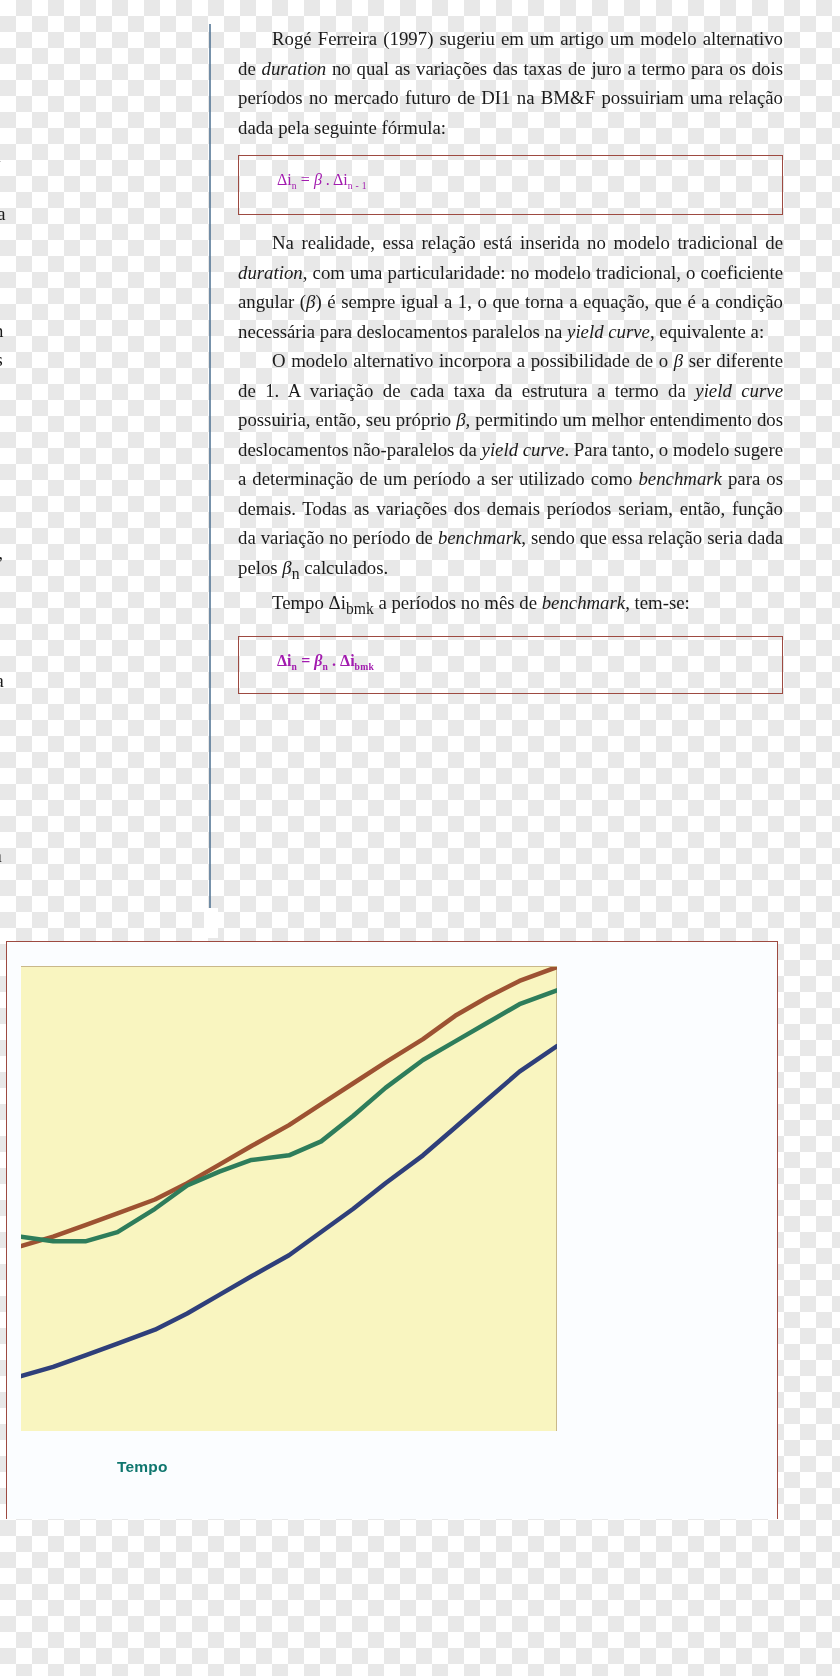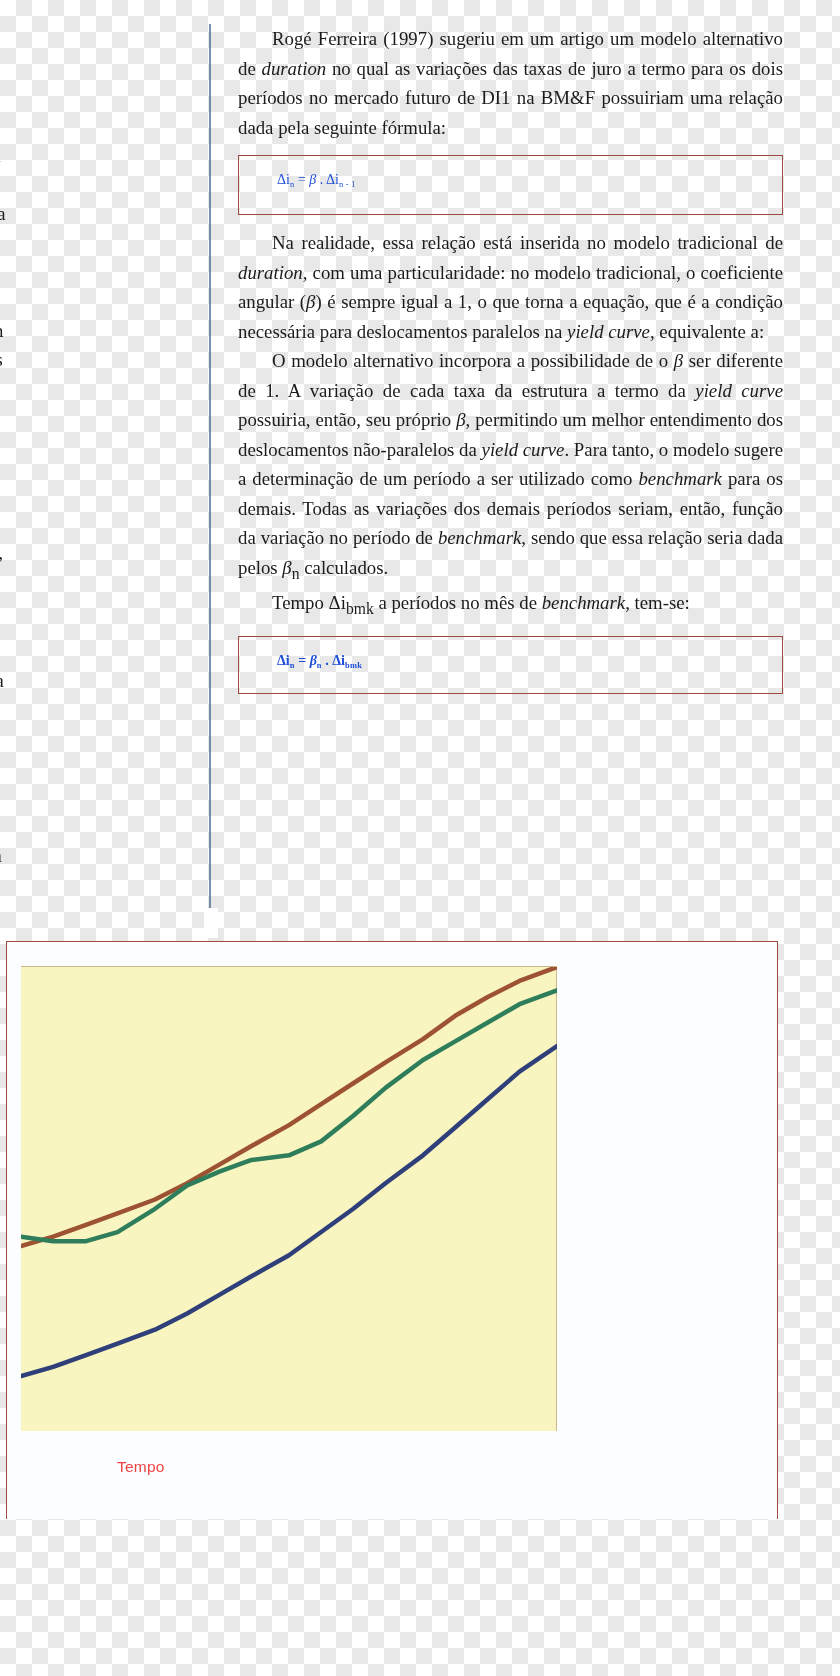--- a/index.html
+++ b/index.html
@@ -100,23 +100,23 @@
   em.it { }
   .beta { font-family: "Liberation Serif", serif; font-style: italic; }
 
   
   .formula-box {
     border: 1.7px solid #9d4a41;
     background: transparent;
     margin: 13px 0 13px 0;
     padding: 11px 0 14px 38px;
     box-sizing: border-box;
-    font-size: 14px;
+    font-size: 16px;
     line-height: 26px;
-    color: #1d4ed8;
+    color: #a21caf;
     text-indent: 0;
   }
   .formula-box sub {
     font-size: 0.60em;
     vertical-align: -0.38em;
     letter-spacing: 0.3px;
   }
   .fbox1 { height: 60px; }
   .fbox2 { height: 60px; }
   .fbox3 { height: 58px; font-weight: bold; }
@@ -149,23 +149,23 @@
     left: 0; top: 0;
     width: 536px;
     height: 465px;
     display: block;
   }
   #x-axis-label {
     position: absolute;
     left: 110px;
     top: 516px;
     font-family: "Liberation Sans", sans-serif;
-    font-weight: normal;
+    font-weight: bold;
     font-size: 15.5px;
-    color: #ef4444;
+    color: #0f766e;
     letter-spacing: 0.2px;
   }
   #legend {
     position: absolute;
     left: 562px;
     top: 216px;
     width: 120px;
     font-family: "Liberation Sans", sans-serif;
     font-weight: bold;
     font-size: 16.5px;

